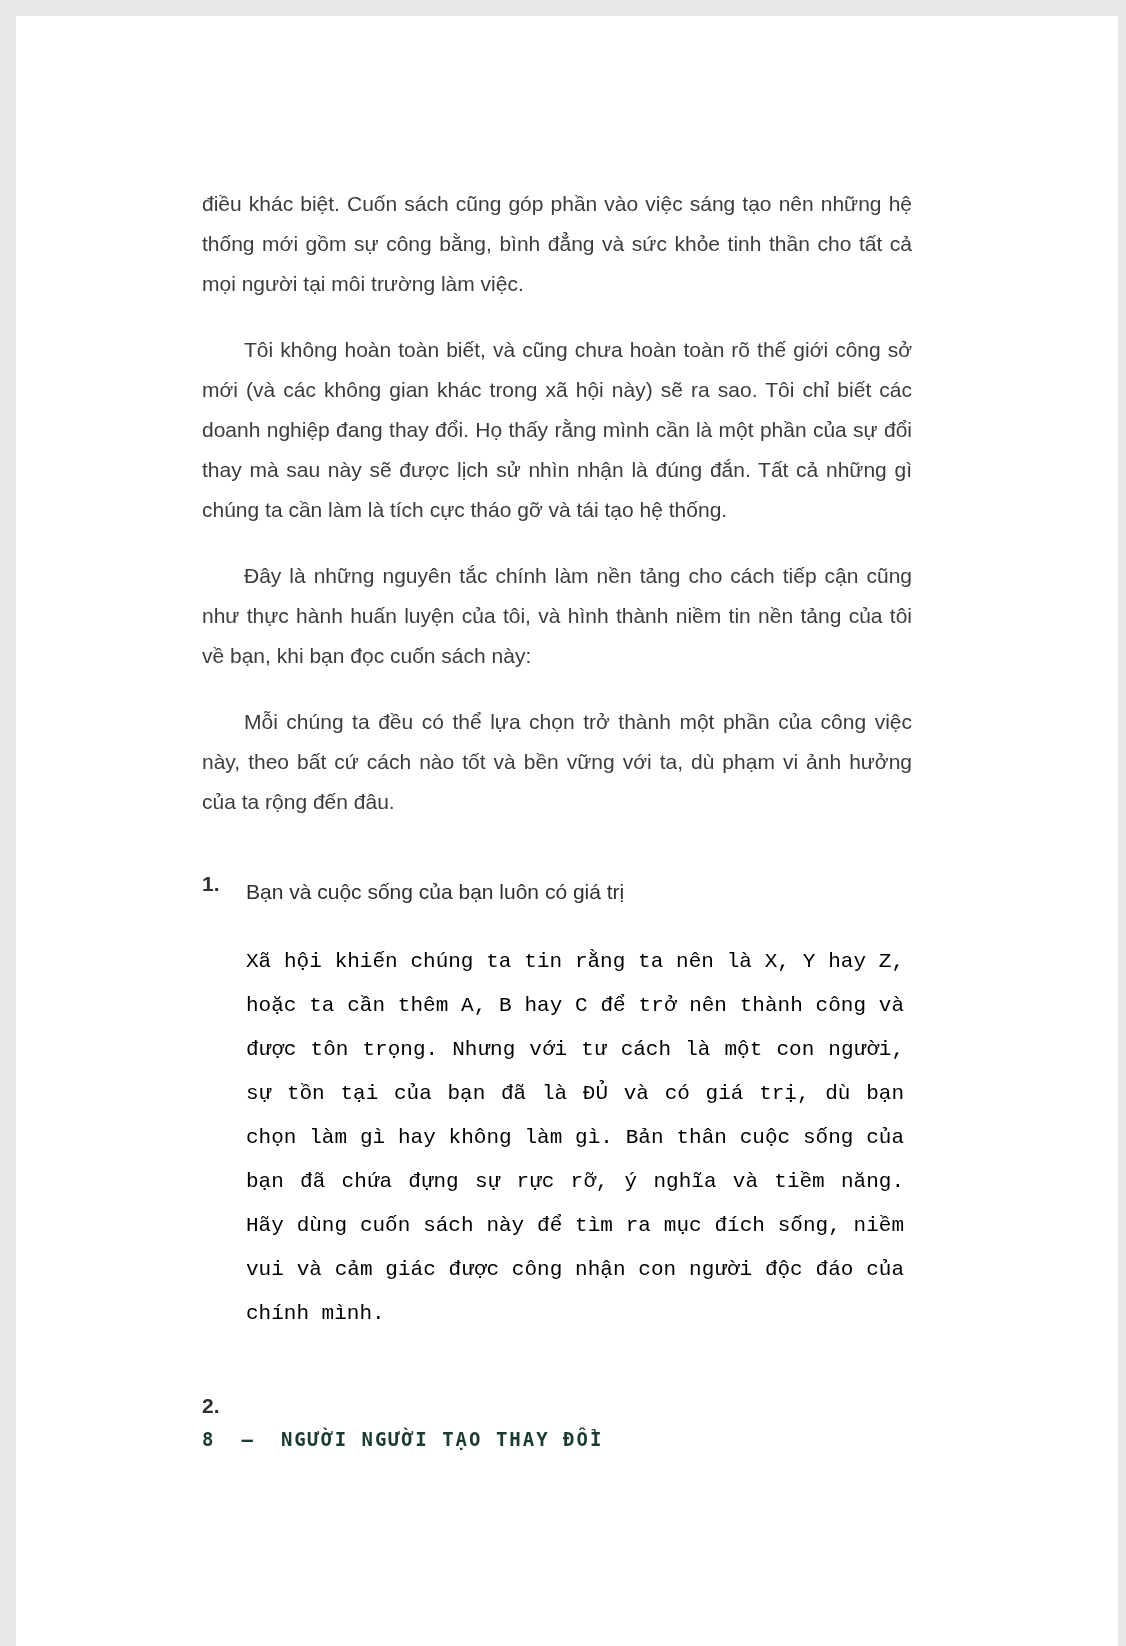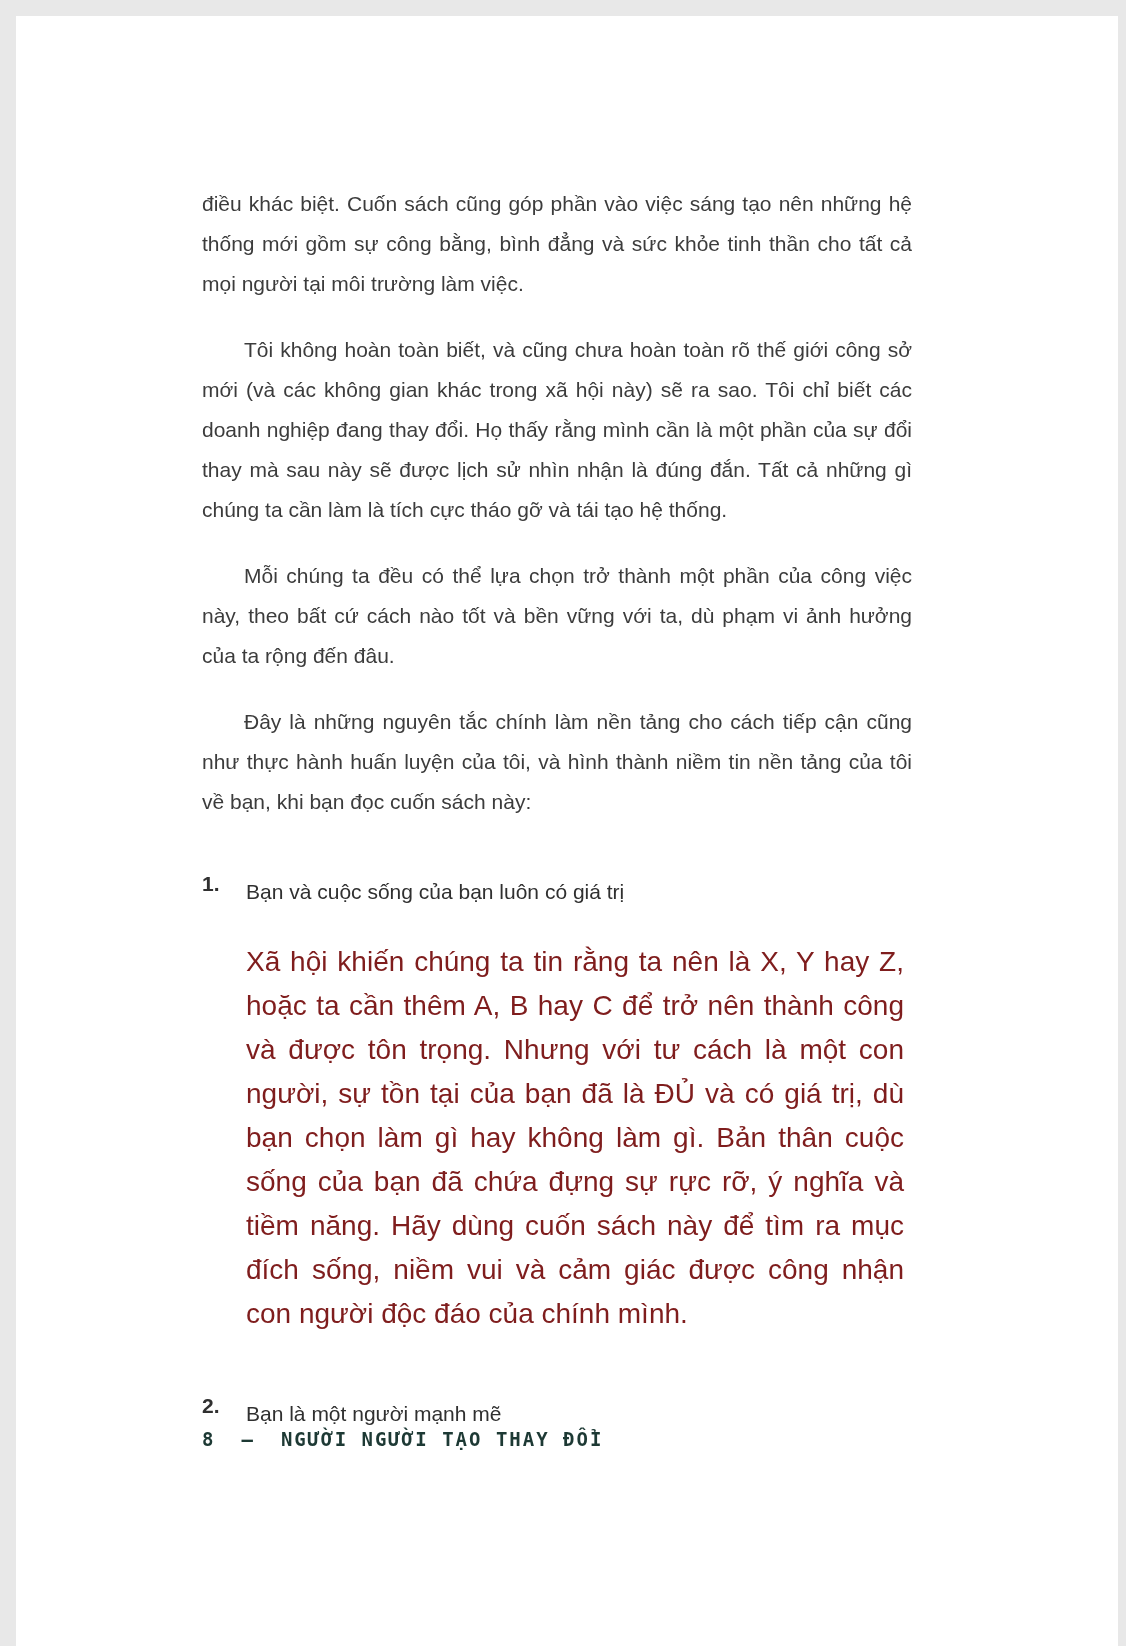--- a/index.html
+++ b/index.html
@@ -58,24 +58,25 @@
   .item-heading {
     font-size: 21px;
     font-weight: normal;
     line-height: 40px;
     margin-bottom: 12px;
     color: #303030;
     text-align: left;
   }
 
   .item-body {
-    font-size: 28px;
+    font-size: 21px;
     line-height: 44px;
     text-align: justify;
-    color: #7f1d1d;
+    color: #000000;
+    font-family: Liberation Mono, monospace;
   }
 
   .footer {
     position: absolute;
     left: 170px;
     top: 1396px;
     display: flex;
     align-items: baseline;
     gap: 10px;
     font-family: "DejaVu Sans Mono", monospace;
@@ -89,33 +90,32 @@
 <body>
 
 <div class="page">
 
   <main class="content">
 
     <p class="para no-indent">điều khác biệt. Cuốn sách cũng góp phần vào việc sáng tạo nên những hệ thống mới gồm sự công bằng, bình đẳng và sức khỏe tinh thần cho tất cả mọi người tại môi trường làm việc.</p>
 
     <p class="para">Tôi không hoàn toàn biết, và cũng chưa hoàn toàn rõ thế giới công sở mới (và các không gian khác trong xã hội này) sẽ ra sao. Tôi chỉ biết các doanh nghiệp đang thay đổi. Họ thấy rằng mình cần là một phần của sự đổi thay mà sau này sẽ được lịch sử nhìn nhận là đúng đắn. Tất cả những gì chúng ta cần làm là tích cực tháo gỡ và tái tạo hệ thống.</p>
 
+    <p class="para">Đây là những nguyên tắc chính làm nền tảng cho cách tiếp cận cũng như thực hành huấn luyện của tôi, và hình thành niềm tin nền tảng của tôi về bạn, khi bạn đọc cuốn sách này:</p>
+
     <p class="para">Mỗi chúng ta đều có thể lựa chọn trở thành một phần của công việc này, theo bất cứ cách nào tốt và bền vững với ta, dù phạm vi ảnh hưởng của ta rộng đến đâu.</p>
-
-    <p class="para">Đây là những nguyên tắc chính làm nền tảng cho cách tiếp cận cũng như thực hành huấn luyện của tôi, và hình thành niềm tin nền tảng của tôi về bạn, khi bạn đọc cuốn sách này:</p>
 
     <section class="list-item">
       <span class="item-number">1.</span>
       <h2 class="item-heading">Bạn và cuộc sống của bạn luôn có giá trị</h2>
       <p class="item-body">Xã hội khiến chúng ta tin rằng ta nên là X, Y hay Z, hoặc ta cần thêm A, B hay C để trở nên thành công và được tôn trọng. Nhưng với tư cách là một con người, sự tồn tại của bạn đã là ĐỦ và có giá trị, dù bạn chọn làm gì hay không làm gì. Bản thân cuộc sống của bạn đã chứa đựng sự rực rỡ, ý nghĩa và tiềm năng. Hãy dùng cuốn sách này để tìm ra mục đích sống, niềm vui và cảm giác được công nhận con người độc đáo của chính mình.</p>
     </section>
 
     <section class="list-item">
       <span class="item-number">2.</span>
-      <h2 class="item-heading">Bạn là một người mạnh mẽ</h2>
     </section>
 
   </main>
 
   <footer class="footer">
     <span>8</span>
     <span>–</span>
     <span>NGƯỜI NGƯỜI TẠO THAY ĐỔI</span>
   </footer>
 

